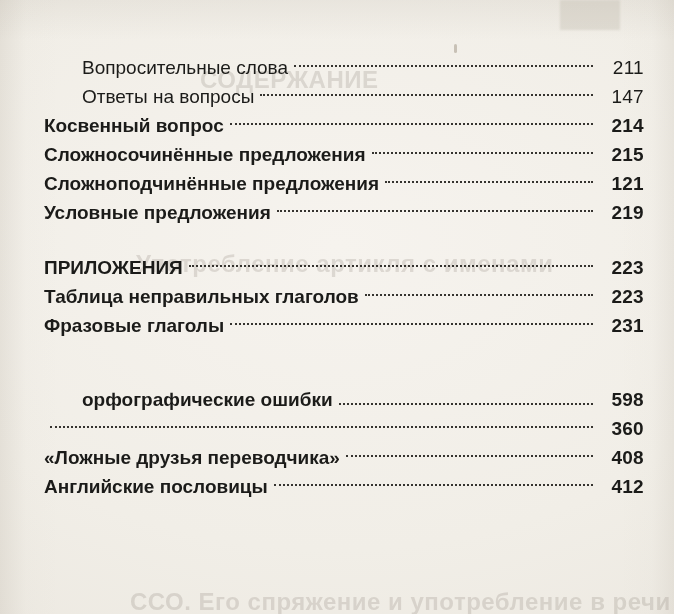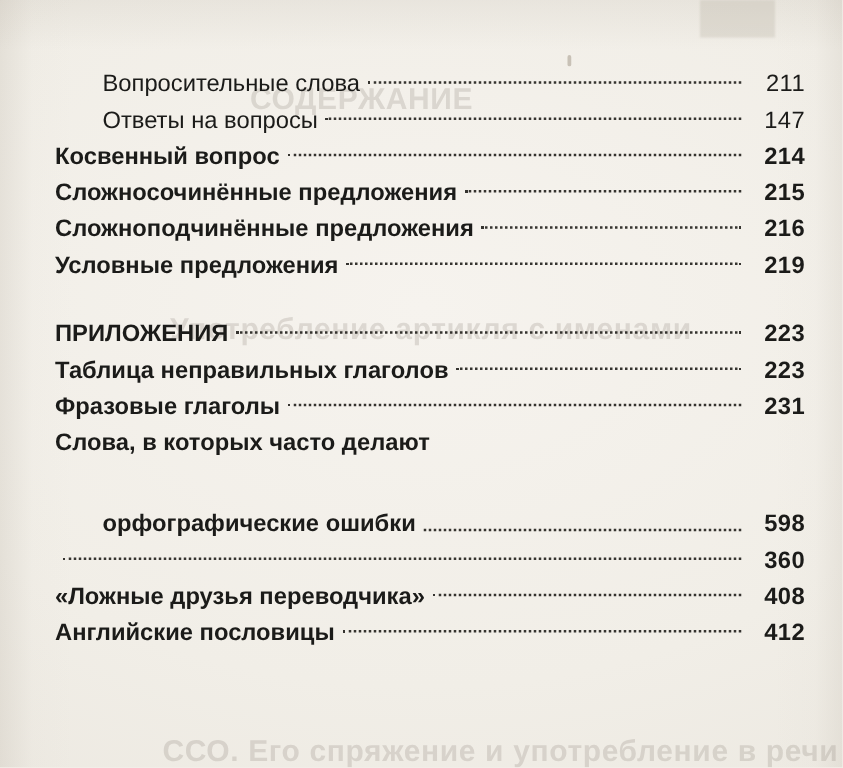--- a/index.html
+++ b/index.html
@@ -158,21 +158,21 @@
       </div>
     <span class="dots"></span>
     <span class="page">215</span>
   </div>
 
   <div class="row bold">
     <div class="label-wrap">
         <span class="label">Сложноподчинённые предложения</span>
       </div>
     <span class="dots"></span>
-    <span class="page">216</span>
+    <span class="page">121</span>
   </div>
 
   <div class="row bold">
     <div class="label-wrap">
         <span class="label">Условные предложения</span>
       </div>
     <span class="dots"></span>
     <span class="page">219</span>
   </div>
 
@@ -197,21 +197,20 @@
   <div class="row bold">
     <div class="label-wrap">
         <span class="label">Фразовые глаголы</span>
       </div>
     <span class="dots"></span>
     <span class="page">231</span>
   </div>
 
   <div class="row bold">
     <div class="stack">
-      <span class="line1">Слова, в которых часто делают</span>
       <span class="line2">
         <span class="label">орфографические ошибки</span>
         <span class="dots"></span>
         <span class="page">598</span>
       </span>
     </div>
   </div>
 
 
   <div class="row bold">

